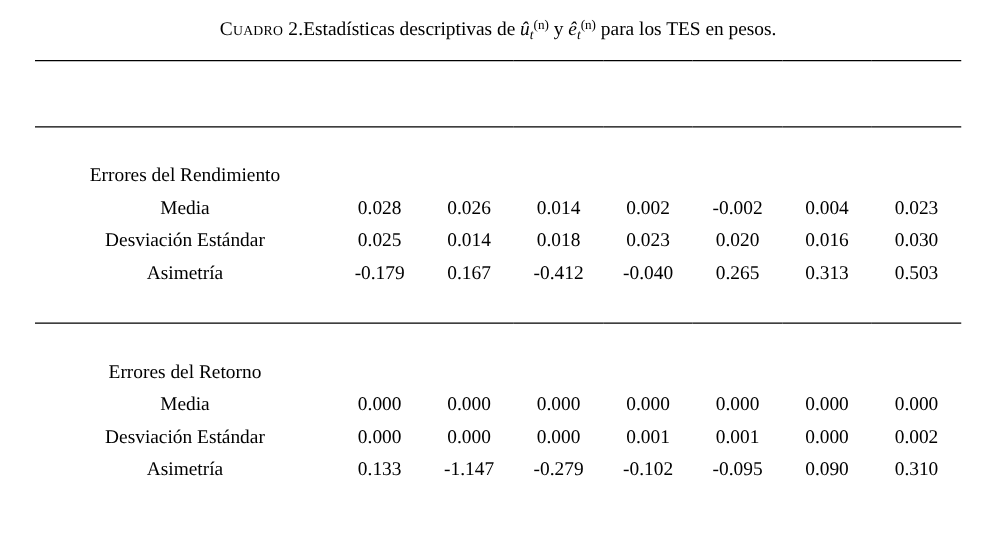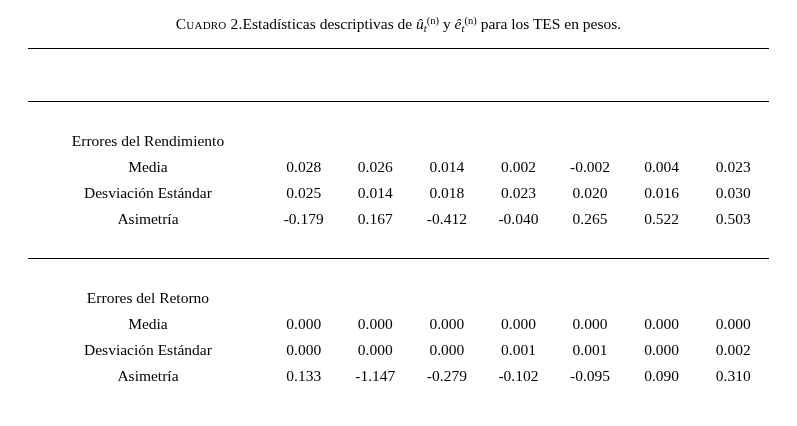--- a/index.html
+++ b/index.html
@@ -152,21 +152,21 @@
         <td class="num">0.016</td>
         <td class="num">0.030</td>
       </tr>
       <tr>
         <td class="label">Asimetría</td>
         <td class="num">-0.179</td>
         <td class="num">0.167</td>
         <td class="num">-0.412</td>
         <td class="num">-0.040</td>
         <td class="num">0.265</td>
-        <td class="num">0.522</td>
+        <td class="num">0.313</td>
         <td class="num">0.503</td>
       </tr>
 
       <tr class="spacer-row-sm">
         <td colspan="8"></td>
       </tr>
       <tr class="rule-mid">
         <td class="label"></td>
         <td class="num"></td>
         <td class="num"></td>

